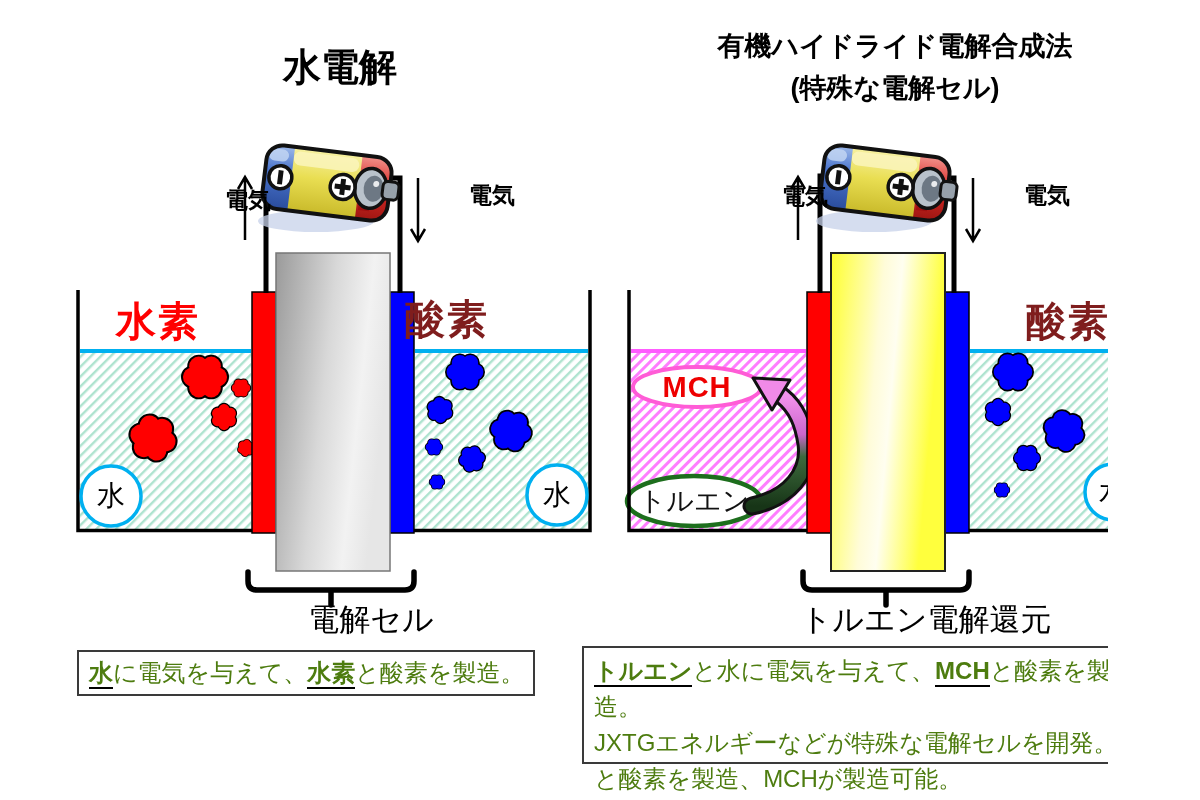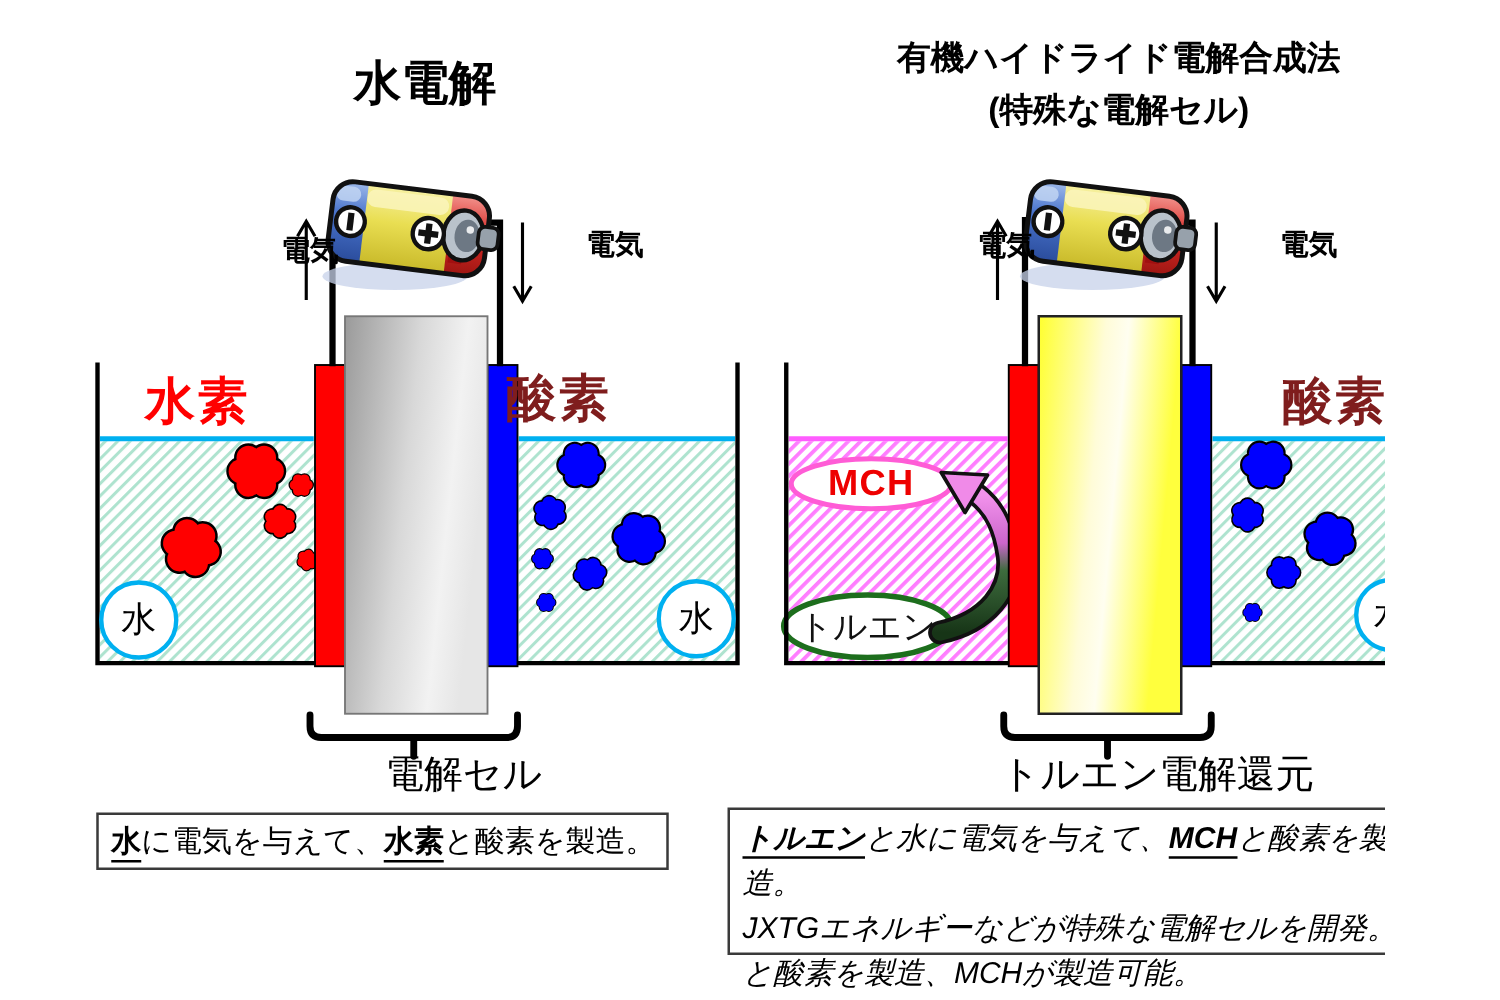--- a/index.html
+++ b/index.html
@@ -12,21 +12,21 @@
   .title-r{font-weight:bold;font-size:27px;}
   .denki{font-weight:bold;font-size:23px;margin-left:40px;}
   .gas{font-weight:bold;font-size:40px;letter-spacing:2px;}
   .red-t{color:#ff0000;}
   .blue-t{color:#7f1d1d;}
   .mizu{font-size:28px;}
   .mch-t{font-weight:bold;font-size:29px;color:#ee0000;letter-spacing:1px;}
   .tol-t{font-size:27px;color:#111;}
   .cell-lbl{font-size:31px;font-weight:500;margin-left:40px;}
   .cap-box{position:absolute;border:2px solid #3a3a3a;background:#fff;
-           font-size:24px;color:#000000;box-sizing:border-box;}
+           font-size:24px;color:#4d7c0f;box-sizing:border-box;}
   .cap-left{display:flex;align-items:center;padding-left:10px;}
   .cap-right{padding:5px 10px;line-height:36px;}
   .b-u{font-weight:bold;border-bottom:2.5px solid #000;padding-bottom:1px;}
 </style>
 </head>
 <body>
 
 <div class="stage">
 
 <svg width="1200" height="800" viewBox="0 0 1200 800">
@@ -273,21 +273,21 @@
 
 <div class="lbl cell-lbl" style="left:331px;top:620px;">電解セル</div>
 <div class="lbl cell-lbl" style="left:886px;top:620px;">トルエン電解還元</div>
 
 <div class="cap-box cap-left" style="left:77px;top:650px;width:458px;height:46px;">
   <span>
     <span class="b-u">水</span><span>に電気を与えて、</span><span class="b-u">水素</span><span>と酸素を製造。</span>
   </span>
 </div>
 
-<div class="cap-box cap-right" style="left:582px;top:646px;width:576px;height:118px;font-style:italic;">
+<div class="cap-box cap-right" style="left:582px;top:646px;width:576px;height:118px;">
   <div>
     <span class="b-u">トルエン</span><span>と水に電気を与えて、</span><span class="b-u">MCH</span><span>と酸素を製造。</span>
   </div>
   <div>JXTGエネルギーなどが特殊な電解セルを開発。</div>
   <div>と酸素を製造、MCHが製造可能。</div>
 </div>
 
 </div>
 
 </body></html>

